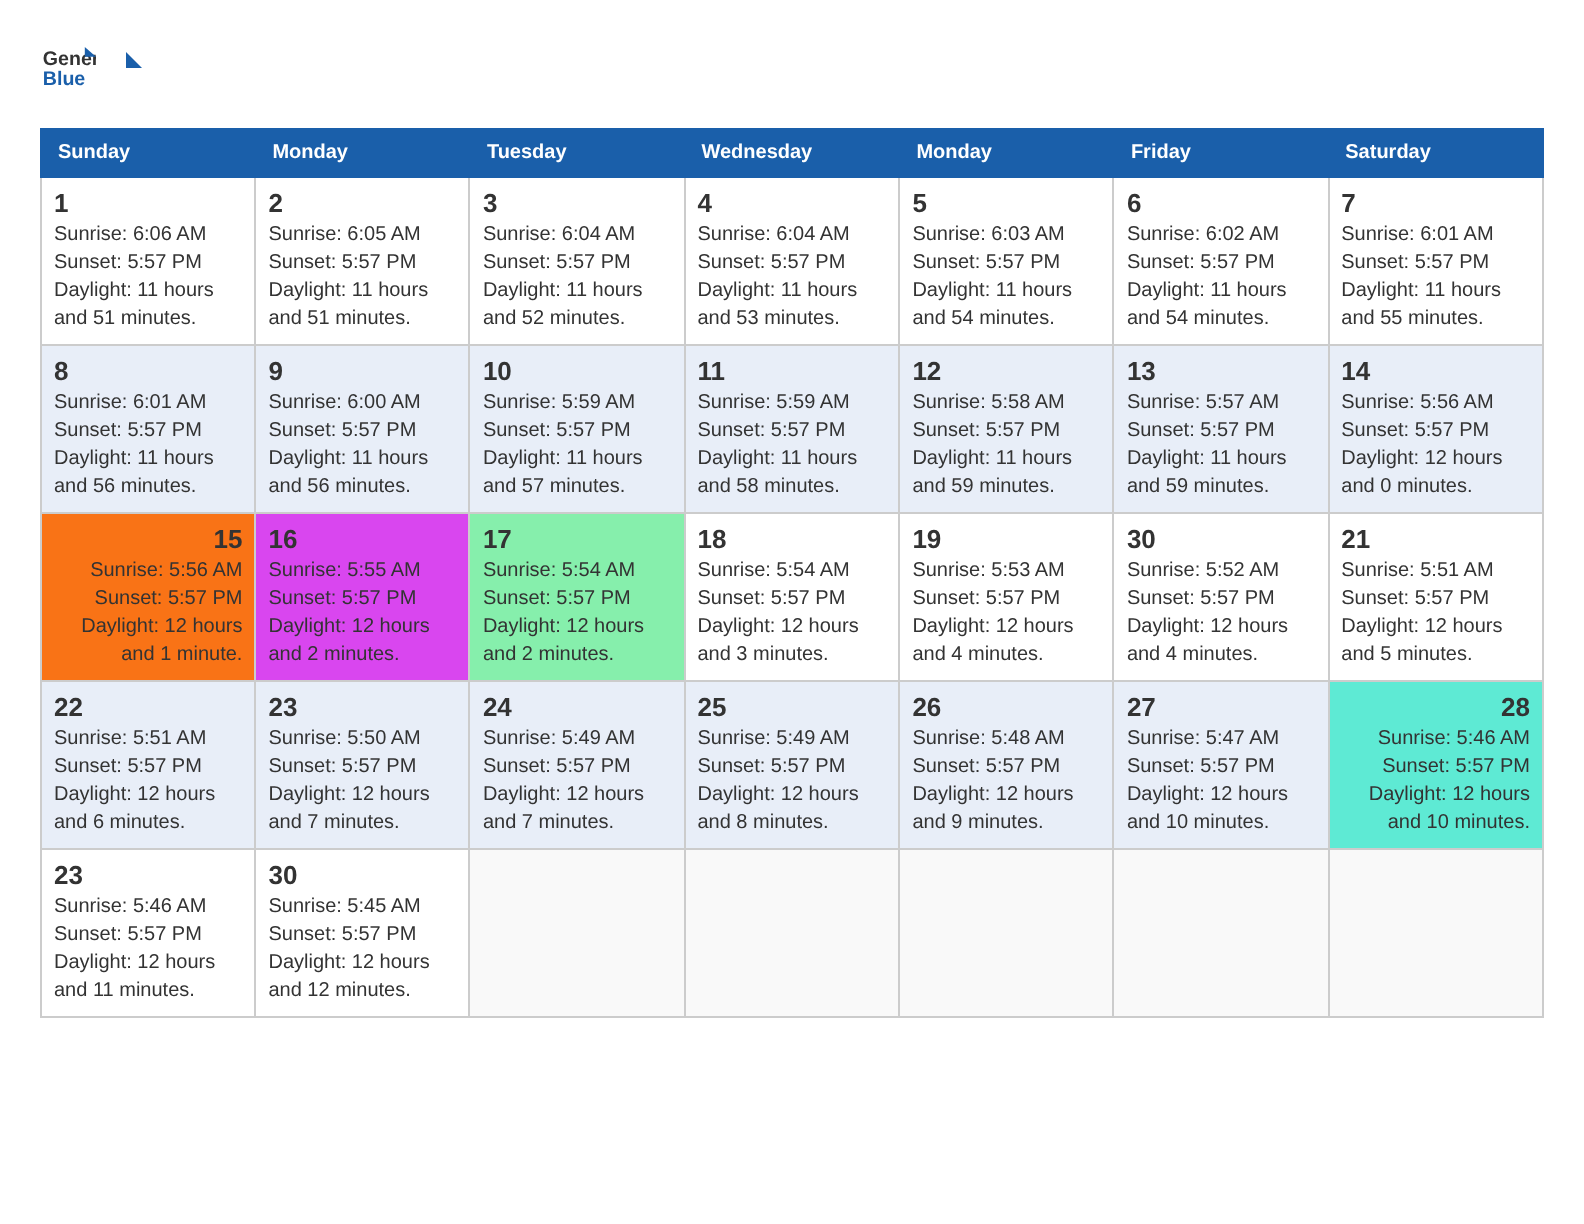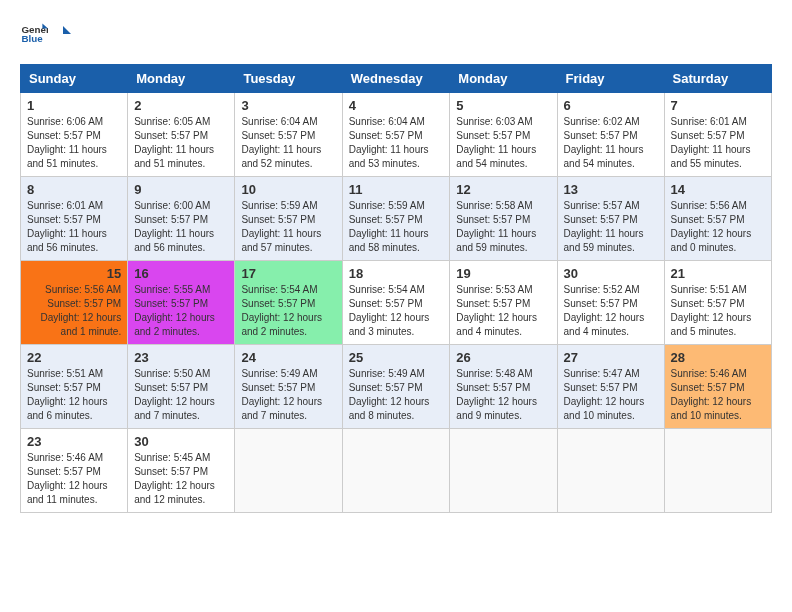--- a/index.html
+++ b/index.html
@@ -37,21 +37,21 @@
       font-size: 16px;
       color: #333;
     }
     .calendar {
       width: 100%;
       border-collapse: collapse;
     }
     .calendar th {
       background-color: #1a5faa;
       color: #fff;
-      font-size: 13px;
+      font-size: 10px;
       font-weight: bold;
       padding: 6px 8px;
       text-align: left;
       border: 1px solid #1a5faa;
     }
     .calendar td {
       border: 1px solid #ccc;
       vertical-align: top;
       padding: 5px 6px;
       font-size: 10.5px;
@@ -149,21 +149,21 @@
         <td style="background-color: rgb(255, 255, 255);"><span class="day-number">30</span><span class="day-info">Sunrise: 5:52 AM<br>Sunset: 5:57 PM<br>Daylight: 12 hours and 4 minutes.</span></td>
         <td style="background-color: rgb(255, 255, 255);"><span class="day-number">21</span><span class="day-info">Sunrise: 5:51 AM<br>Sunset: 5:57 PM<br>Daylight: 12 hours and 5 minutes.</span></td>
       </tr>
       <tr>
         <td style="background-color: rgb(232, 238, 248);"><span class="day-number">22</span><span class="day-info">Sunrise: 5:51 AM<br>Sunset: 5:57 PM<br>Daylight: 12 hours and 6 minutes.</span></td>
         <td style="background-color: rgb(232, 238, 248);"><span class="day-number">23</span><span class="day-info">Sunrise: 5:50 AM<br>Sunset: 5:57 PM<br>Daylight: 12 hours and 7 minutes.</span></td>
         <td style="background-color: rgb(232, 238, 248);"><span class="day-number">24</span><span class="day-info">Sunrise: 5:49 AM<br>Sunset: 5:57 PM<br>Daylight: 12 hours and 7 minutes.</span></td>
         <td style="background-color: rgb(232, 238, 248);"><span class="day-number">25</span><span class="day-info">Sunrise: 5:49 AM<br>Sunset: 5:57 PM<br>Daylight: 12 hours and 8 minutes.</span></td>
         <td style="background-color: rgb(232, 238, 248);"><span class="day-number">26</span><span class="day-info">Sunrise: 5:48 AM<br>Sunset: 5:57 PM<br>Daylight: 12 hours and 9 minutes.</span></td>
         <td style="background-color: rgb(232, 238, 248);"><span class="day-number">27</span><span class="day-info">Sunrise: 5:47 AM<br>Sunset: 5:57 PM<br>Daylight: 12 hours and 10 minutes.</span></td>
-        <td style="background-color: #fdba74;"><span class="day-number">28</span><span class="day-info">Sunrise: 5:46 AM<br>Sunset: 5:57 PM<br>Daylight: 12 hours and 10 minutes.</span></td>
+        <td style="background-color: #5eead4; text-align: right;"><span class="day-number">28</span><span class="day-info">Sunrise: 5:46 AM<br>Sunset: 5:57 PM<br>Daylight: 12 hours and 10 minutes.</span></td>
       </tr>
       <tr>
         <td style="background-color: rgb(255, 255, 255);"><span class="day-number">23</span><span class="day-info">Sunrise: 5:46 AM<br>Sunset: 5:57 PM<br>Daylight: 12 hours and 11 minutes.</span></td>
         <td style="background-color: rgb(255, 255, 255);"><span class="day-number">30</span><span class="day-info">Sunrise: 5:45 AM<br>Sunset: 5:57 PM<br>Daylight: 12 hours and 12 minutes.</span></td>
         <td class="empty-cell" style="background-color: rgb(249, 249, 249);">&nbsp;</td>
         <td class="empty-cell" style="background-color: rgb(249, 249, 249);">&nbsp;</td>
         <td class="empty-cell" style="background-color: rgb(249, 249, 249);">&nbsp;</td>
         <td class="empty-cell" style="background-color: rgb(249, 249, 249);">&nbsp;</td>
         <td class="empty-cell" style="background-color: rgb(249, 249, 249);">&nbsp;</td>
       </tr>

